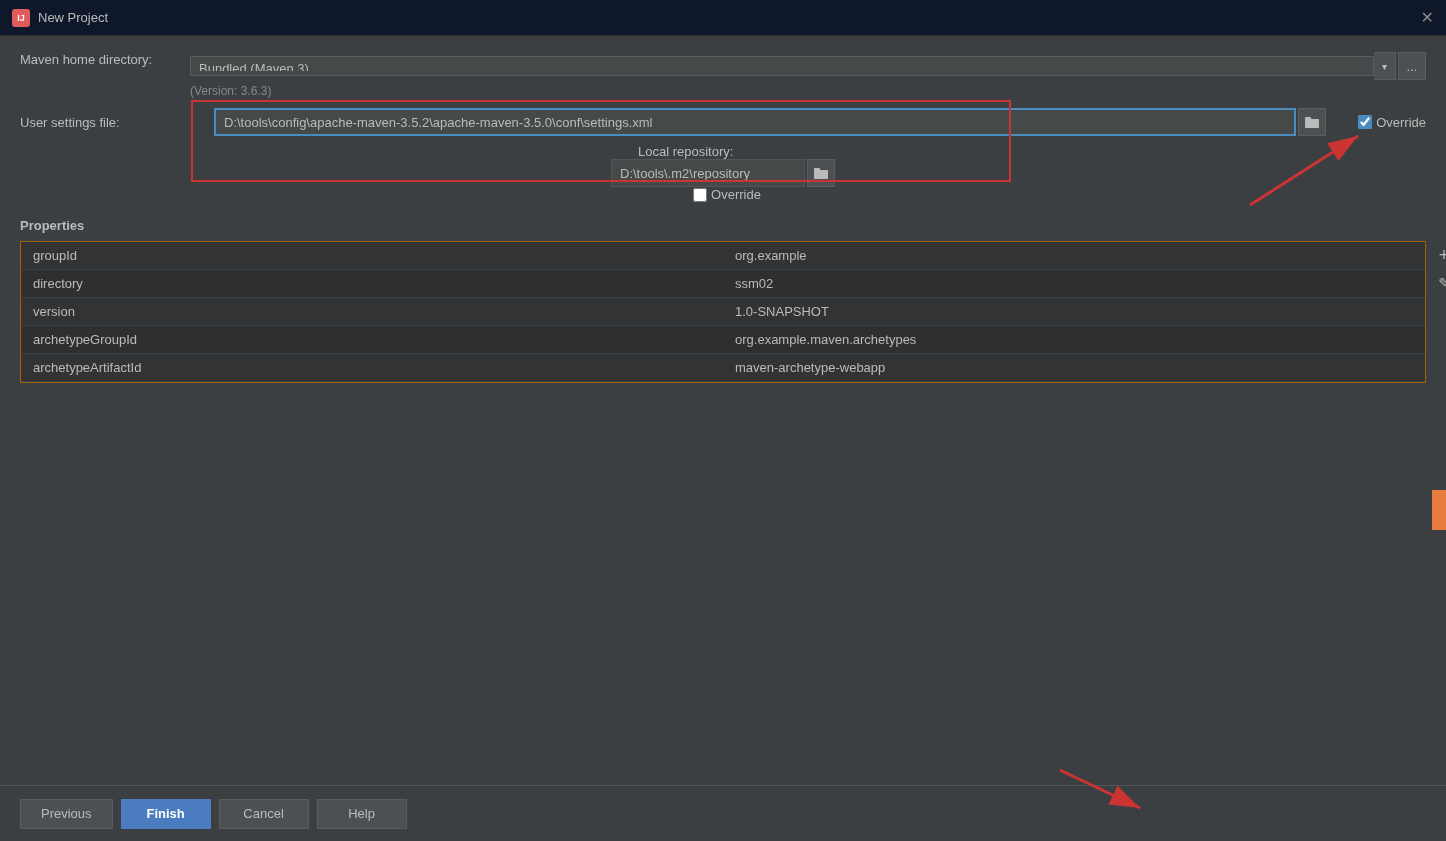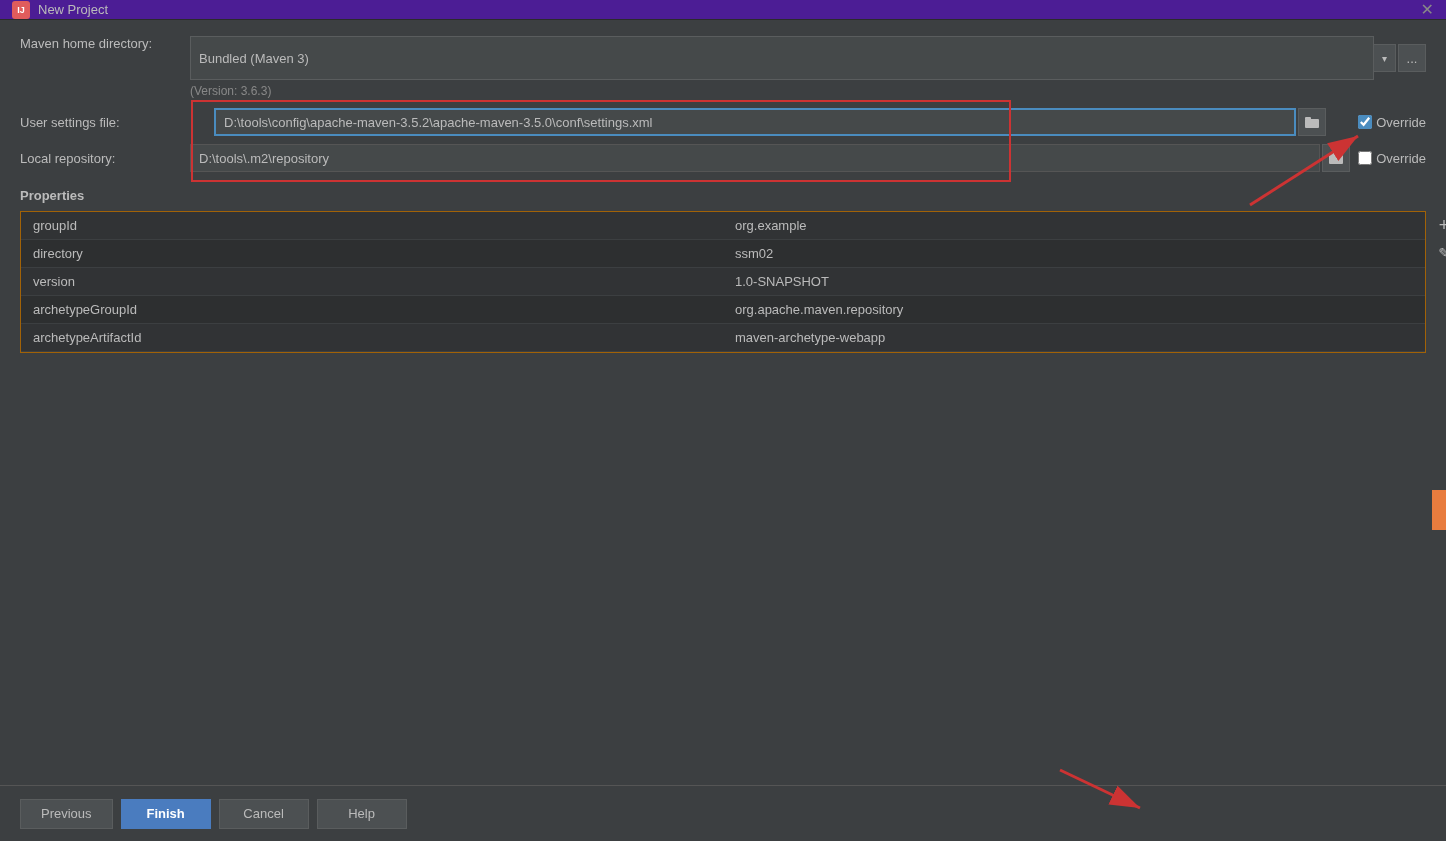--- a/index.html
+++ b/index.html
@@ -9,22 +9,22 @@
       font-size: 13px;
       color: #bbbbbb;
       width: 1446px;
       height: 841px;
       overflow: hidden;
       position: relative;
     }
 
     
     .title-bar {
-      background: #4c1d95;
-      height: 20px;
+      background: #0f172a;
+      height: 36px;
       display: flex;
       align-items: center;
       padding: 0 12px;
       border-bottom: 1px solid #2b2b2b;
       position: relative;
     }
     .title-bar-icon {
       width: 18px;
       height: 18px;
       margin-right: 8px;
@@ -137,21 +137,21 @@
       align-items: flex-start;
       margin-bottom: 4px;
     }
     .maven-select {
       flex: 1;
       background: #45494a;
       border: 1px solid #5a5d5e;
       color: #bbbbbb;
       padding: 4px 8px;
       font-size: 13px;
-      height: 44px;
+      height: 20px;
       appearance: none;
       outline: none;
       cursor: pointer;
     }
     .dropdown-arrow-btn {
       width: 22px;
       height: 28px;
       background: #4c5052;
       border: 1px solid #5a5d5e;
       border-left: none;
@@ -343,21 +343,21 @@
           <rect x="0" y="1" width="6" height="3" rx="1" fill="#bbbbbb"></rect>
         </svg>
       </div>
     </div>
     <div class="override-group">
       <input type="checkbox" class="override-checkbox" checked="" style="">
       <span class="override-label">Override</span>
     </div>
   </div>
 
-  <div class="form-row" style="margin-top:8px;">
+  <div class="form-row" style="margin-top:8px;flex-direction:column;">
     <div class="form-label">Local repository:</div>
     <div class="form-field-group">
       <input class="form-input" type="text" value="D:\tools\.m2\repository" style="flex: 1 1 0%; border-color: rgb(85, 85, 85);">
       <div class="browse-btn">
         <svg width="14" height="12" viewBox="0 0 14 12" fill="none">
           <rect x="0" y="3" width="14" height="9" rx="1" fill="#bbbbbb"></rect>
           <rect x="0" y="1" width="6" height="3" rx="1" fill="#bbbbbb"></rect>
         </svg>
       </div>
     </div>
@@ -382,21 +382,21 @@
           <tr>
             <td>directory</td>
             <td>ssm02</td>
           </tr>
           <tr>
             <td>version</td>
             <td>1.0-SNAPSHOT</td>
           </tr>
           <tr>
             <td>archetypeGroupId</td>
-            <td>org.apache.maven.repository</td>
+            <td>org.example.maven.archetypes</td>
           </tr>
           <tr>
             <td>archetypeArtifactId</td>
             <td>maven-archetype-webapp</td>
           </tr>
         </tbody>
       </table>
     </div>
     <button class="add-btn">+</button>
     <button class="edit-btn">✎</button>

